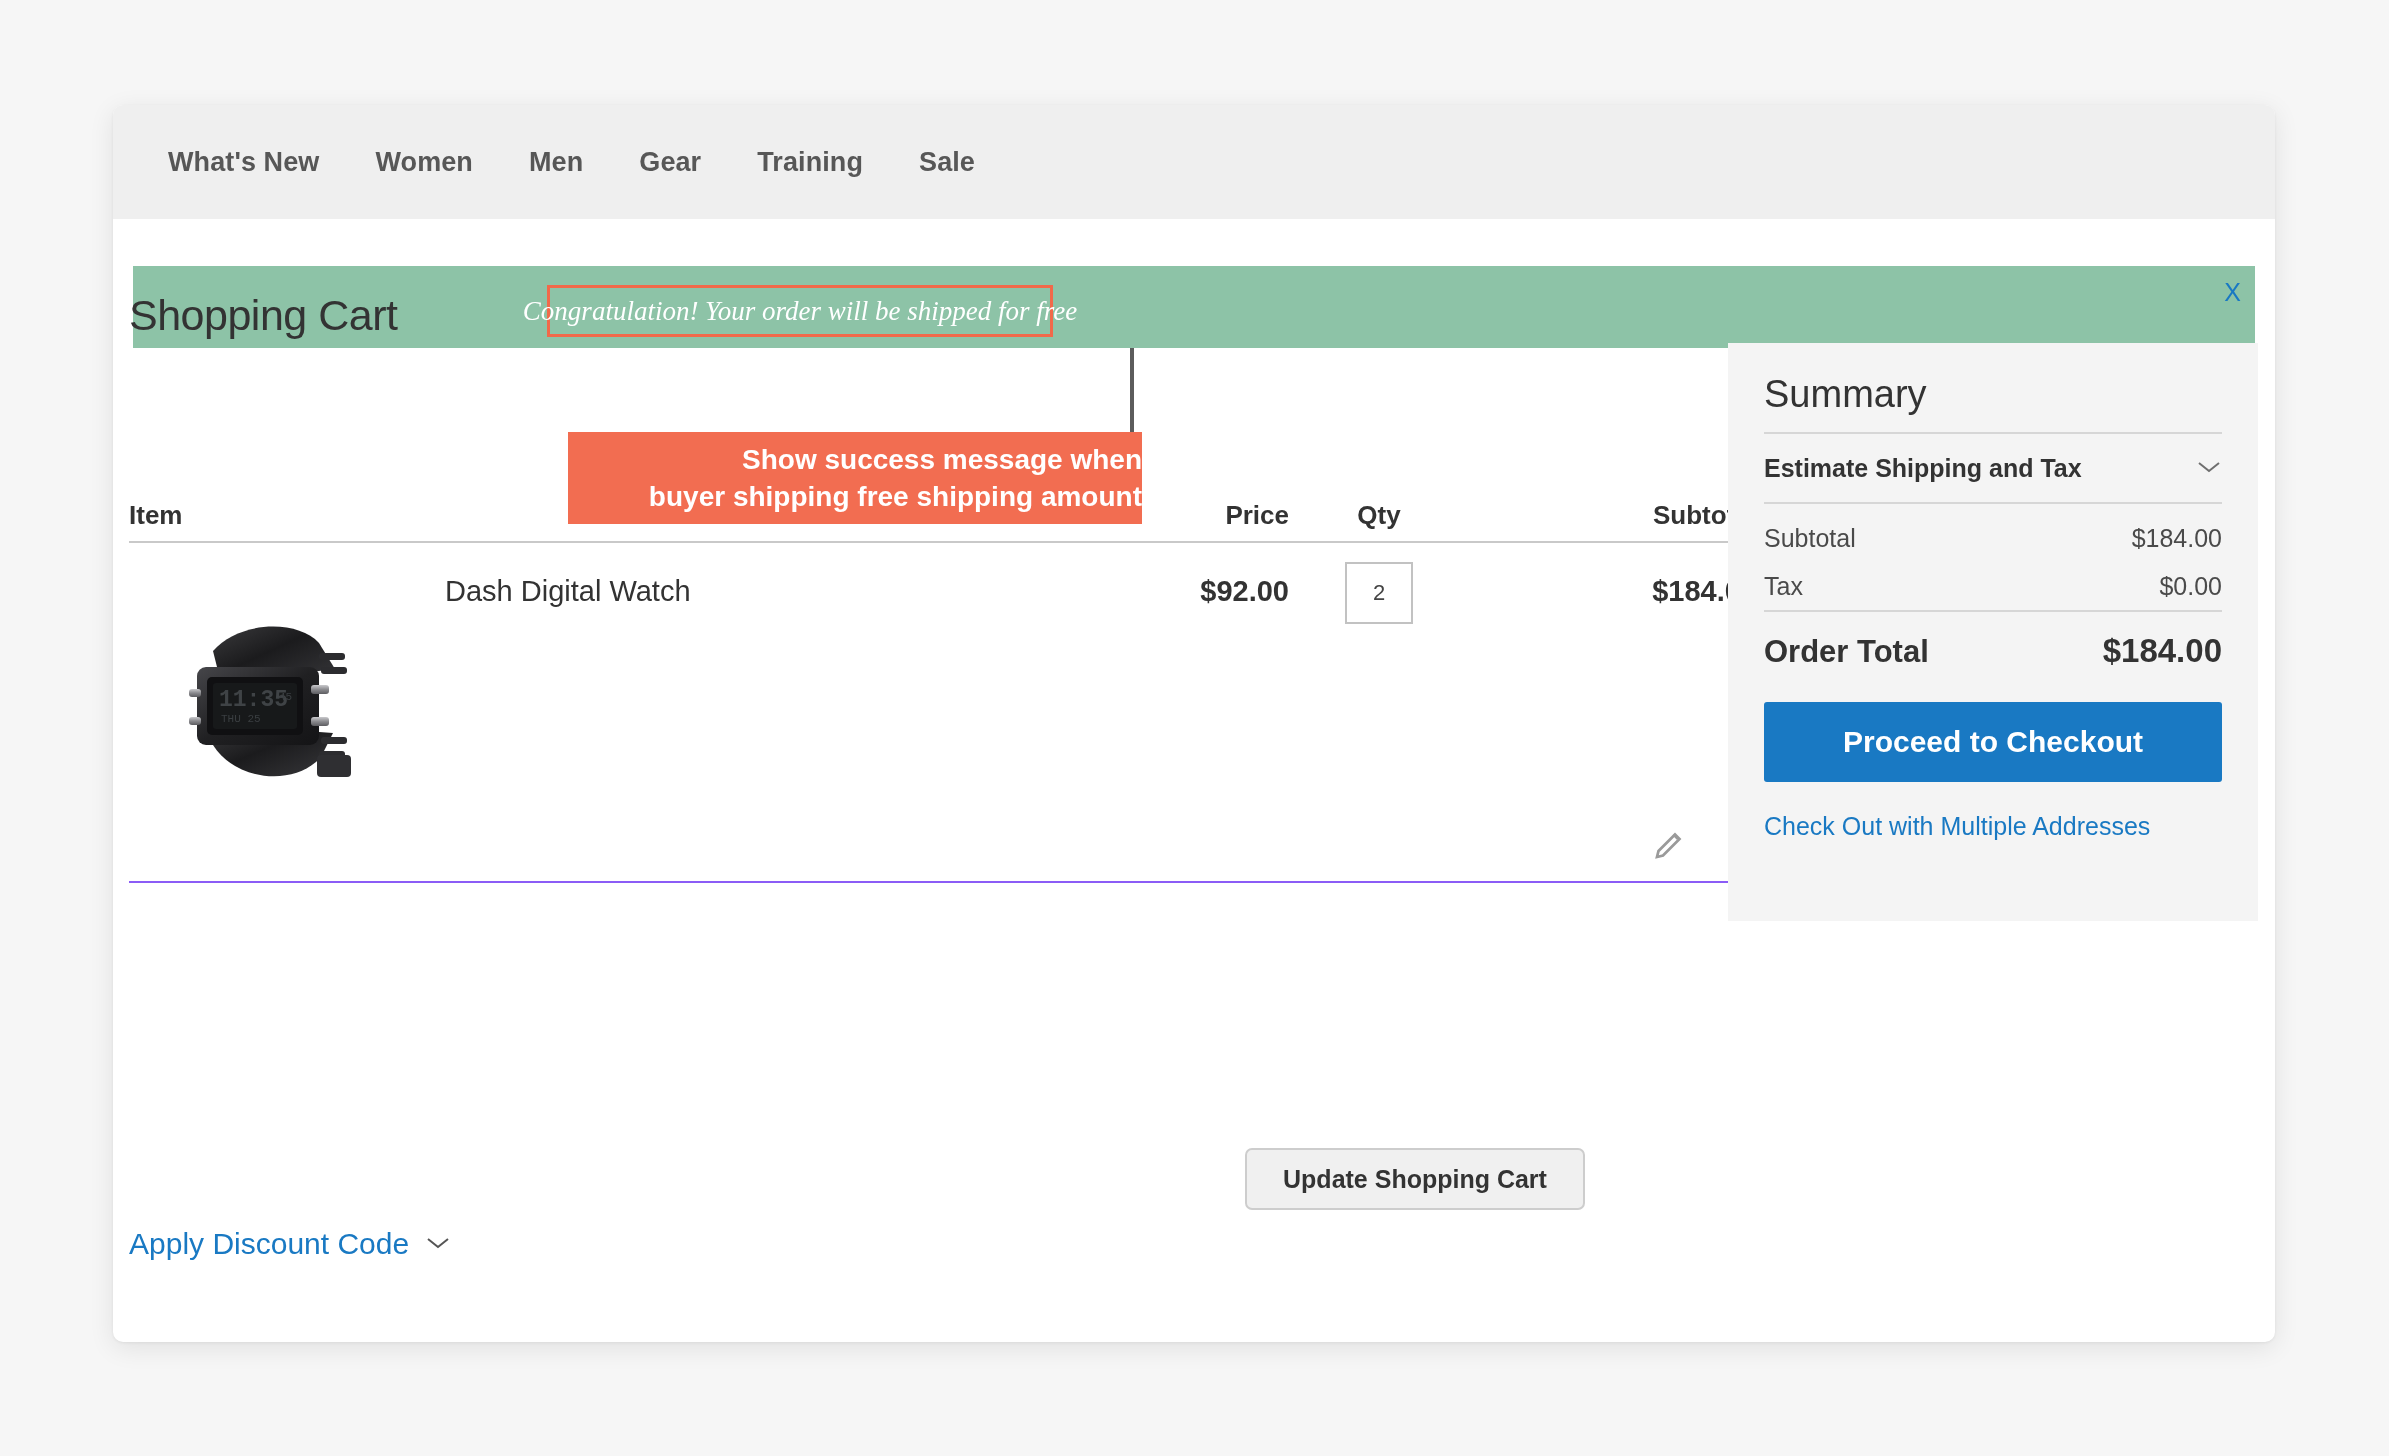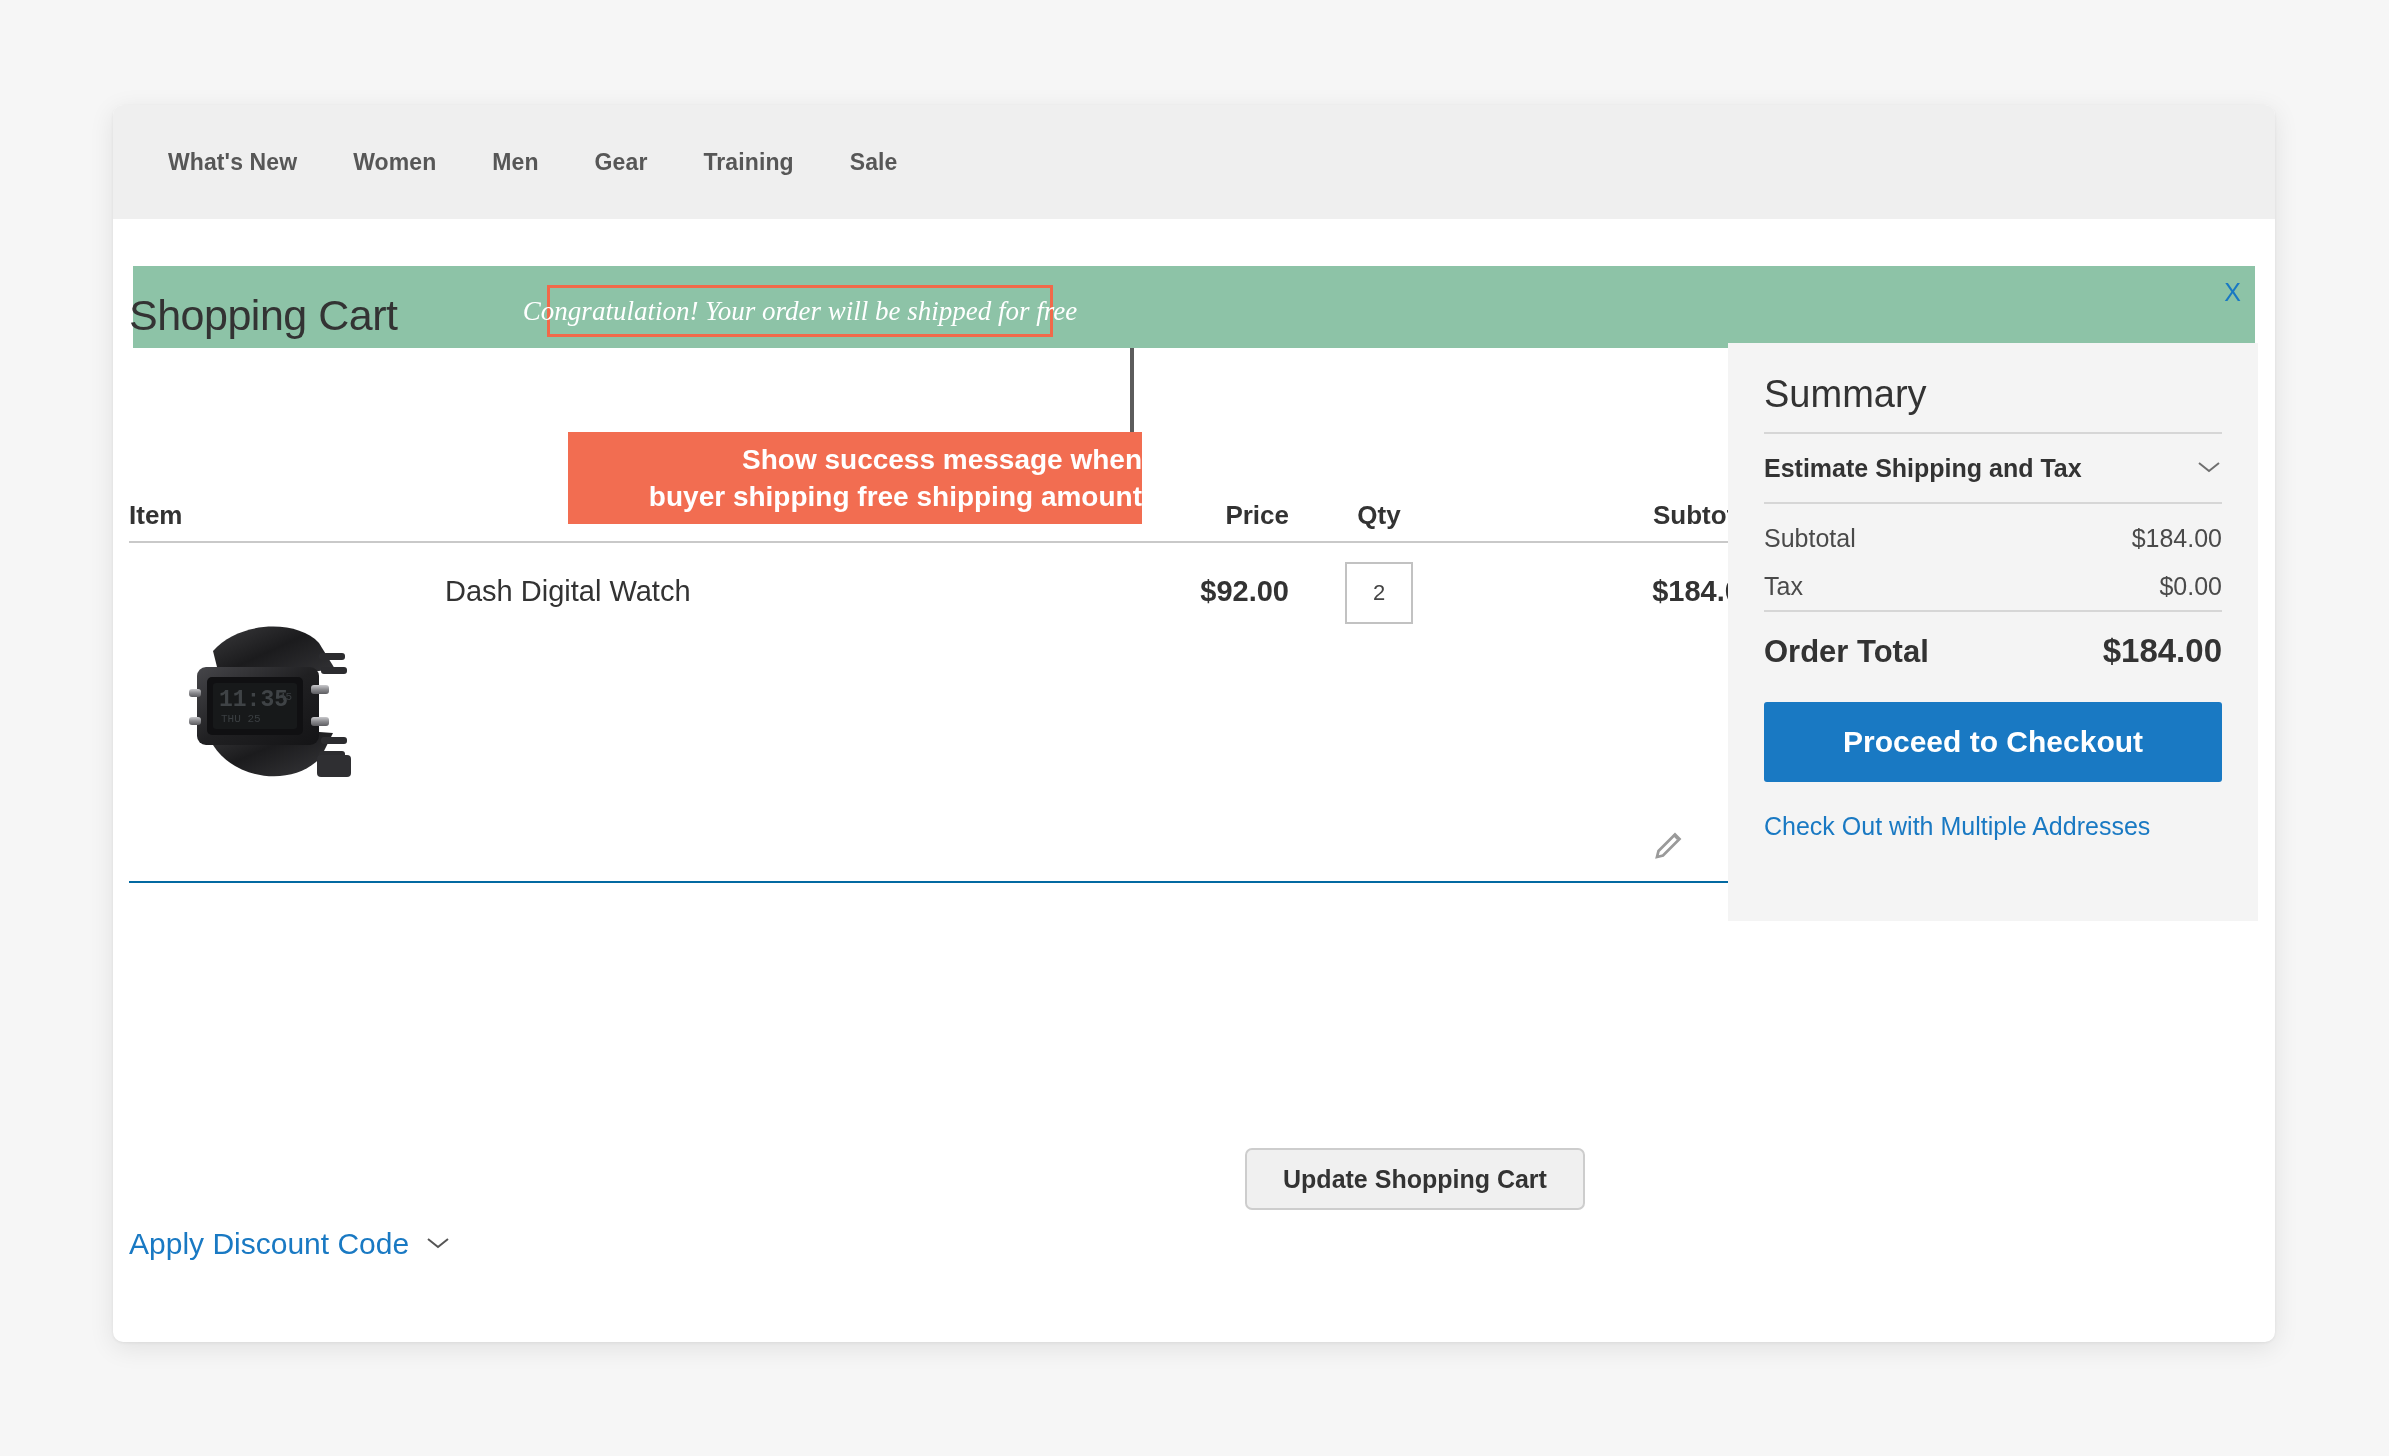--- a/index.html
+++ b/index.html
@@ -23,21 +23,21 @@
 
   
   #topnav {
     position: absolute; left: 0; top: 0;
     width: 100%; height: 114px;
     background: #efefef;
     display: flex; align-items: center;
   }
   #topnav .navlist { display: flex; align-items: center; padding-left: 27px; }
   .nav-item {
-    font-size: 23px; font-weight: bold; color: #575757;
+    font-size: 27px; font-weight: bold; color: #575757;
     padding: 0 28px; cursor: pointer; white-space: nowrap;
     letter-spacing: .1px;
   }
 
   
   #banner {
     position: absolute; left: 20px; top: 161px;
     width: 2122px; height: 82px;
     background: #8dc3a7;
   }
@@ -95,21 +95,21 @@
   }
   #cart-head .col { font-size: 26px; font-weight: bold; color: #333333; }
   .col-item     { width: 900px; text-align: left; }
   .col-price    { width: 260px; text-align: right; }
   .col-qty      { width: 180px; text-align: center; }
   .col-subtotal { width: 288px; text-align: right; }
 
   #cart-row {
     position: relative;
     height: 340px;
-    border-bottom: 2px solid #0369a1;
+    border-bottom: 2px solid #8b5cf6;
   }
   #row-top { display: flex; padding-top: 32px; }
   #row-top .cell { font-size: 29px; color: #333333; }
   .cell.col-item { padding-left: 316px; }
   .cell.col-price, .cell.col-subtotal { font-weight: bold; font-size: 30px; }
   .cell.col-qty { display: flex; justify-content: center; }
 
   #qty-input {
     width: 68px; height: 62px;
     border: 2px solid #c2c2c2; background: #ffffff;

